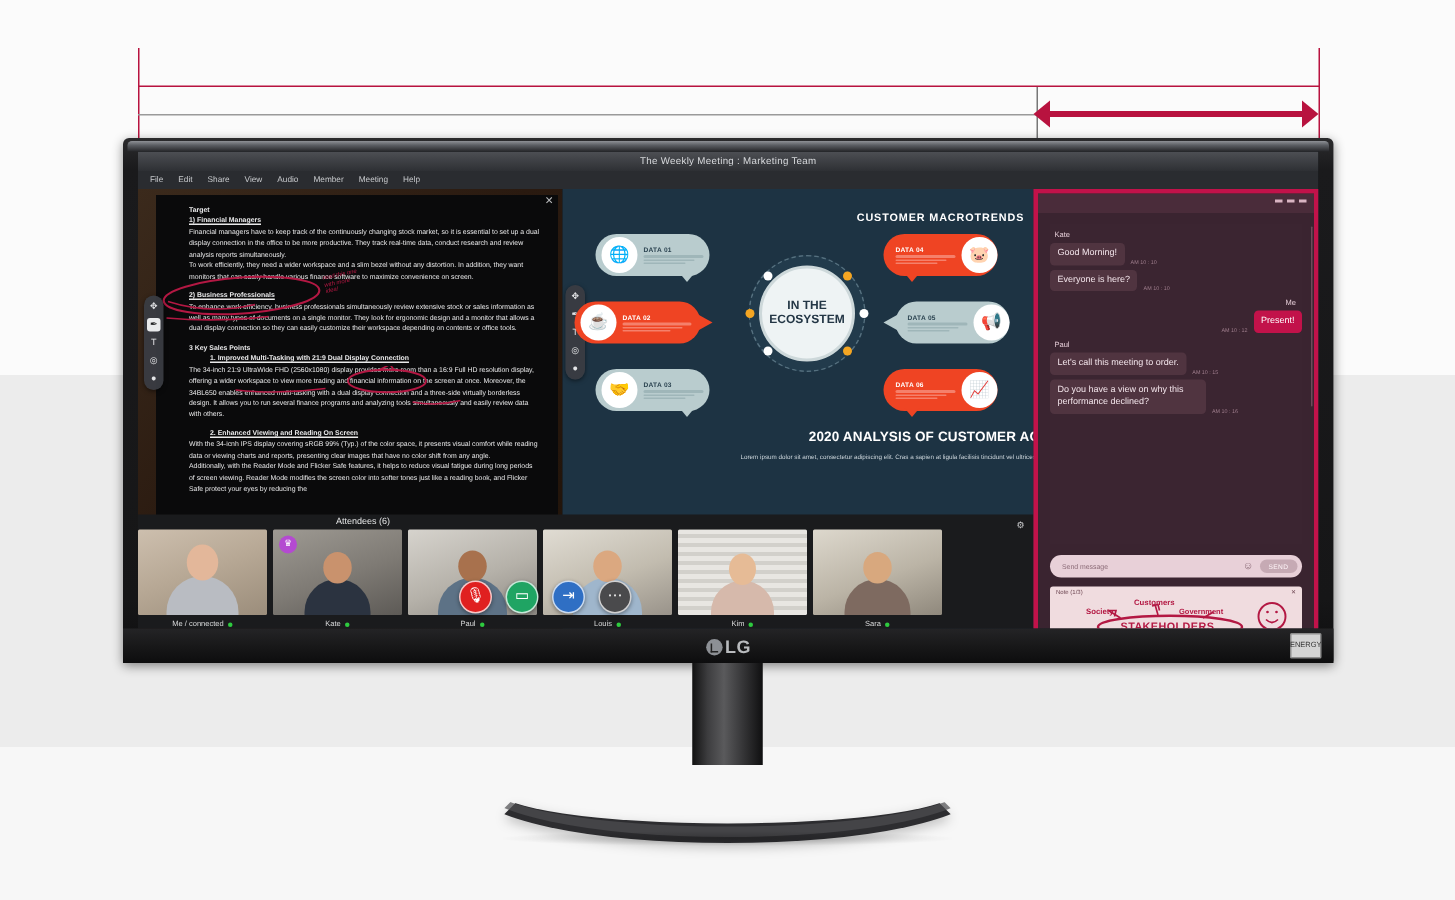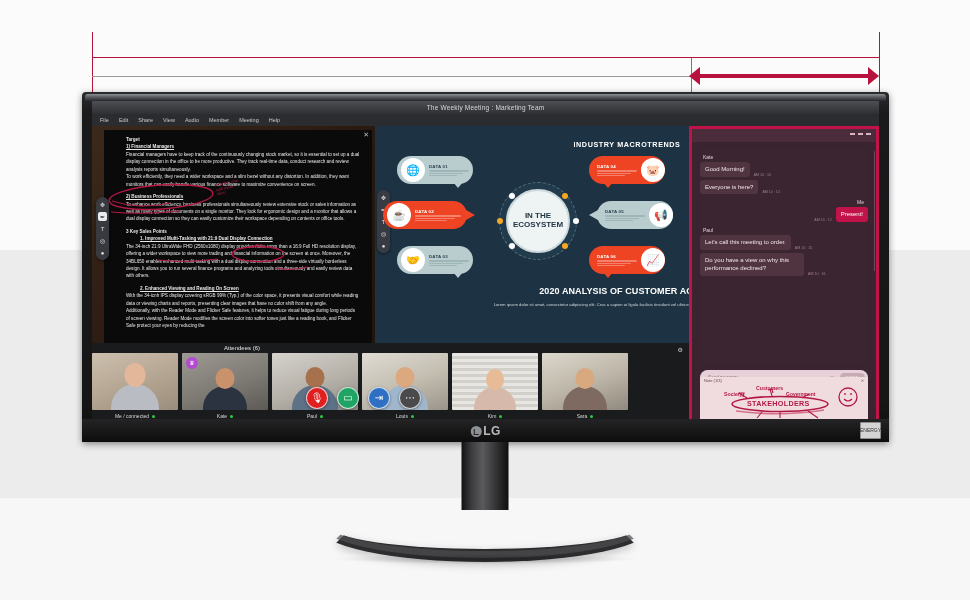--- a/index.html
+++ b/index.html
@@ -150,21 +150,21 @@
   #slide-sub {
     position:absolute; left:0; right:0; top:160px; text-align:center;
     color:#ffffff; font-size:9px; font-weight:bold; letter-spacing:.1px;
   }
   #slide-body {
     position:absolute; left:34px; right:12px; top:176px; text-align:center;
     color:#cfd8de; font-size:4.2px; line-height:1.5;
   }
 
   #hub {
-    position:absolute; left:124px; top:56px; width:78px; height:78px;
+    position:absolute; left:124px; top:44px; width:78px; height:78px;
   }
   #hub-ring {
     position:absolute; inset:0; border-radius:50%;
     border:1.5px dashed #55707f; background:#223b4c;
   }
   #hub-inner {
     position:absolute; inset:7px; border-radius:50%;
     background:#eef3f4; border:2px solid #cdd8da;
     display:flex; align-items:center; justify-content:center;
     flex-direction:column; color:#233645; font-size:8px; font-weight:bold;
@@ -273,21 +273,21 @@
     padding:0 3px 0 8px; gap:4px;
   }
   #chat-input .ph { flex:1; color:#8a6a76; font-size:4.6px; }
   #chat-input .emo { color:#8a6a76; font-size:7px; line-height:1; }
   #chat-input .send {
     background:#c6aab4; color:#fff6f9; font-size:4.4px; padding:2px 6px;
     border-radius:7px; letter-spacing:.3px;
   }
 
   #note-panel {
-    position:absolute; left:8px; right:8px; bottom:16px; height:48px;
+    position:absolute; left:8px; right:8px; bottom:2px; height:48px;
     background:#f0dcdf; border-radius:2px; overflow:hidden;
   }
   #note-panel .nhd {
     display:flex; justify-content:space-between; align-items:center;
     padding:1px 4px; color:#6d4652; font-size:4px;
   }
   .nw { position:absolute; color:#b31843; font-weight:bold; white-space:nowrap; }
 </style>
 </head>
 <body>
@@ -377,21 +377,21 @@
             <span class="ti">✥</span>
             <span class="ti sel">✒</span>
             <span class="ti">T</span>
             <span class="ti">◎</span>
             <span class="ti">●</span>
           </div>
         </div>
 
         <div id="slide-pane">
           <div id="slide-close">✕</div>
-          <div id="slide-title">INDUSTRY MACROTRENDS</div>
+          <div id="slide-title">CUSTOMER MACROTRENDS</div>
 
           <div class="toolrail" style="left:2px; top:64px;">
             <span class="ti">✥</span>
             <span class="ti">✒</span>
             <span class="ti">T</span>
             <span class="ti">◎</span>
             <span class="ti">●</span>
           </div>
 
           <div id="hub">

